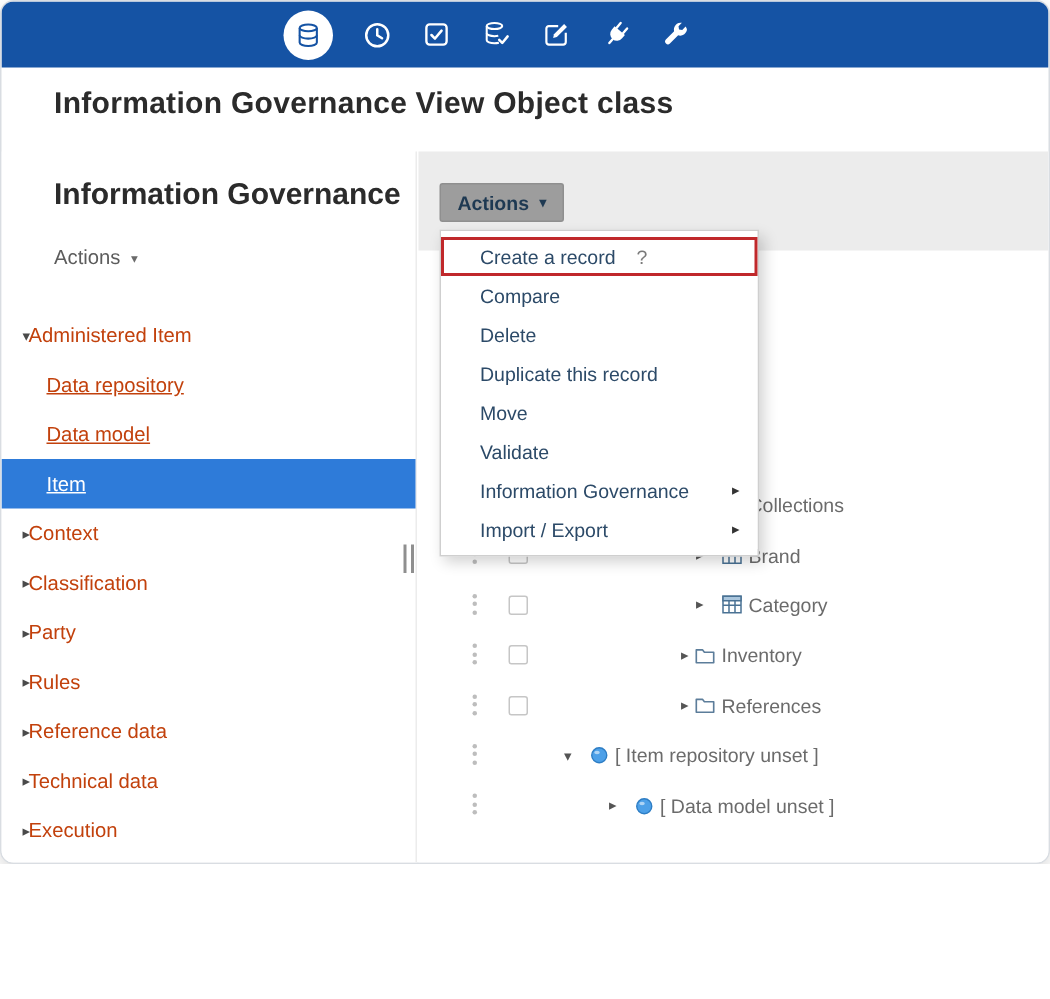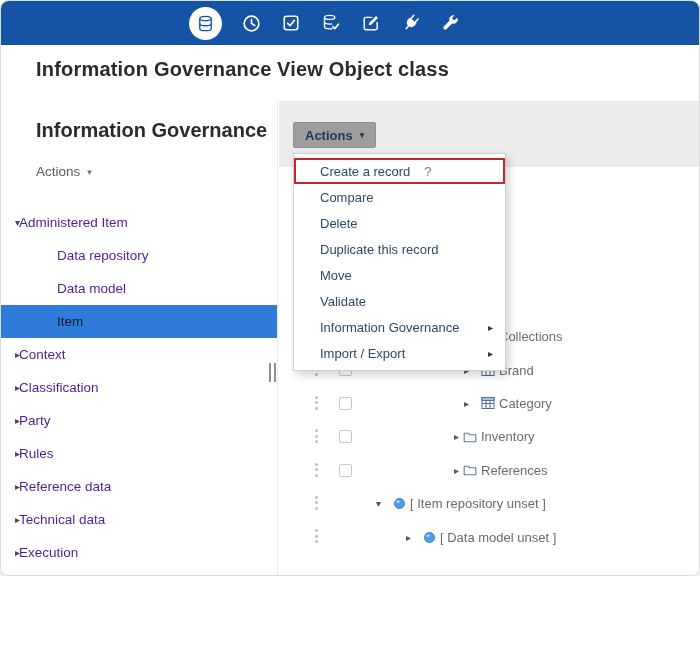--- a/index.html
+++ b/index.html
@@ -23,26 +23,26 @@
   .page-heading.left{ left:35px; }
   .page-heading.right{ left:276px; }
 
   
   .sidebar{ position:absolute; left:0; top:100px; bottom:0; width:277px; background:#fff; border-right:1px solid #ececec; }
   .sidebar-title{ margin:18px 0 0 35px; font-size:20px; font-weight:600; color:#2b2b2b; }
   .sidebar-actions{ margin:22px 0 0 35px; font-size:13.5px; color:#5c5c5c; display:inline-flex; align-items:center; gap:7px; cursor:pointer; }
   .sidebar-actions .dd-caret{ font-size:9px; color:#6b6b6b; }
 
   .nav-tree{ list-style:none; margin-top:26px; }
-  .nav-tree li{ height:33px; display:flex; align-items:center; font-size:13.5px; color:#4c1d95; cursor:pointer; }
+  .nav-tree li{ height:33px; display:flex; align-items:center; font-size:13.5px; color:#c2410c; cursor:pointer; }
   .nav-tree li .cx{ display:inline-block; width:18px; padding-left:14px; font-size:10px; color:#4a4a4a; }
   .nav-tree li .cx.exp::before{ content:"▾"; }
   .nav-tree li .cx.col::before{ content:"▸"; }
-  .nav-tree li.child{ padding-left:56px; }
-  .nav-tree li.selected{ background:#2E7BD9; color:#0f172a; }
+  .nav-tree li.child{ padding-left:30px;text-decoration:underline; }
+  .nav-tree li.selected{ background:#2E7BD9; color:#ffffff; }
 
   .resize-grip{ position:absolute; right:1px; top:262px; width:7px; height:19px;
     border-left:2px solid #8f8f8f; border-right:2px solid #8f8f8f; cursor:col-resize; }
 
   
   .content{ position:absolute; left:278px; top:100px; right:0; bottom:0; background:#fff; }
   .gray-band{ position:absolute; left:0; top:0; right:0; height:66px; background:#ececec; }
   .actions-btn{ position:absolute; left:14px; top:21px; height:26px; padding:0 11px;
     display:inline-flex; align-items:center; gap:7px;
     background:#9d9d9d; border:1px solid #8f8f8f; border-radius:2px;

